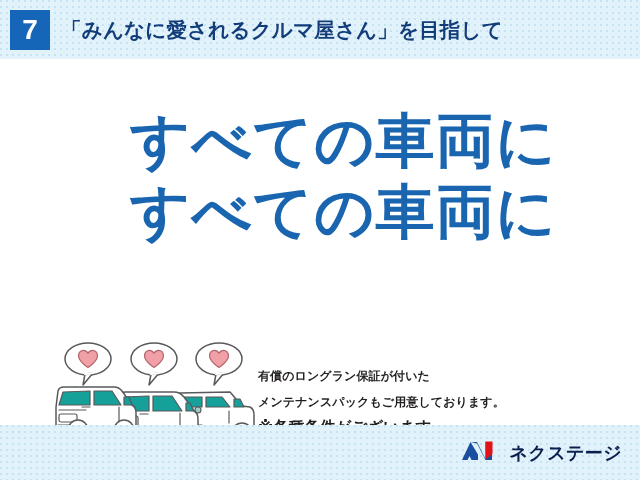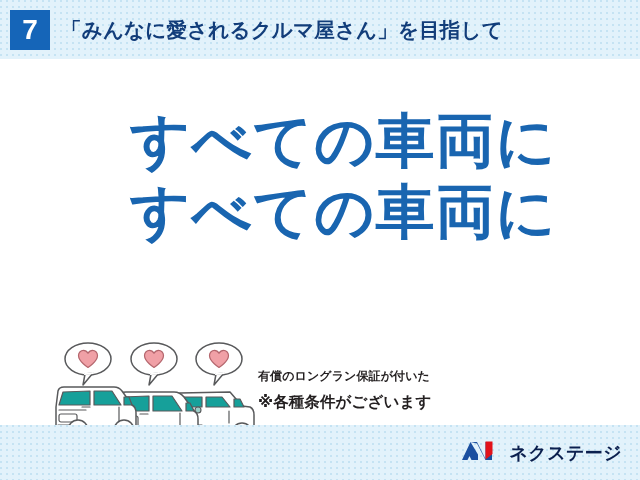--- a/index.html
+++ b/index.html
@@ -296,20 +296,21 @@
               <circle cx="72" cy="89" r="4.5" fill="#ffffff" stroke="#58595b" stroke-width="1.2"></circle>
               <line x1="67" y1="66" x2="67" y2="80" stroke="#58595b" stroke-width="1.2"></line>
             </g>
 
           </g>
         </svg>
       </div>
 
       <div id="notes">
         <span class="note-line">有償のロングラン保証が付いた</span>
+        <span class="note-line">メンテナンスパックもご用意しております。</span>
         <span class="note-line small">※各種条件がございます</span>
       </div>
 
     </div>
   </div>
 
   <div id="footer" class="dotband">
     <div id="brand-logo">
       <span id="brand-mark">
         <svg width="34" height="24" viewBox="0 0 34 24" xmlns="http://www.w3.org/2000/svg">

